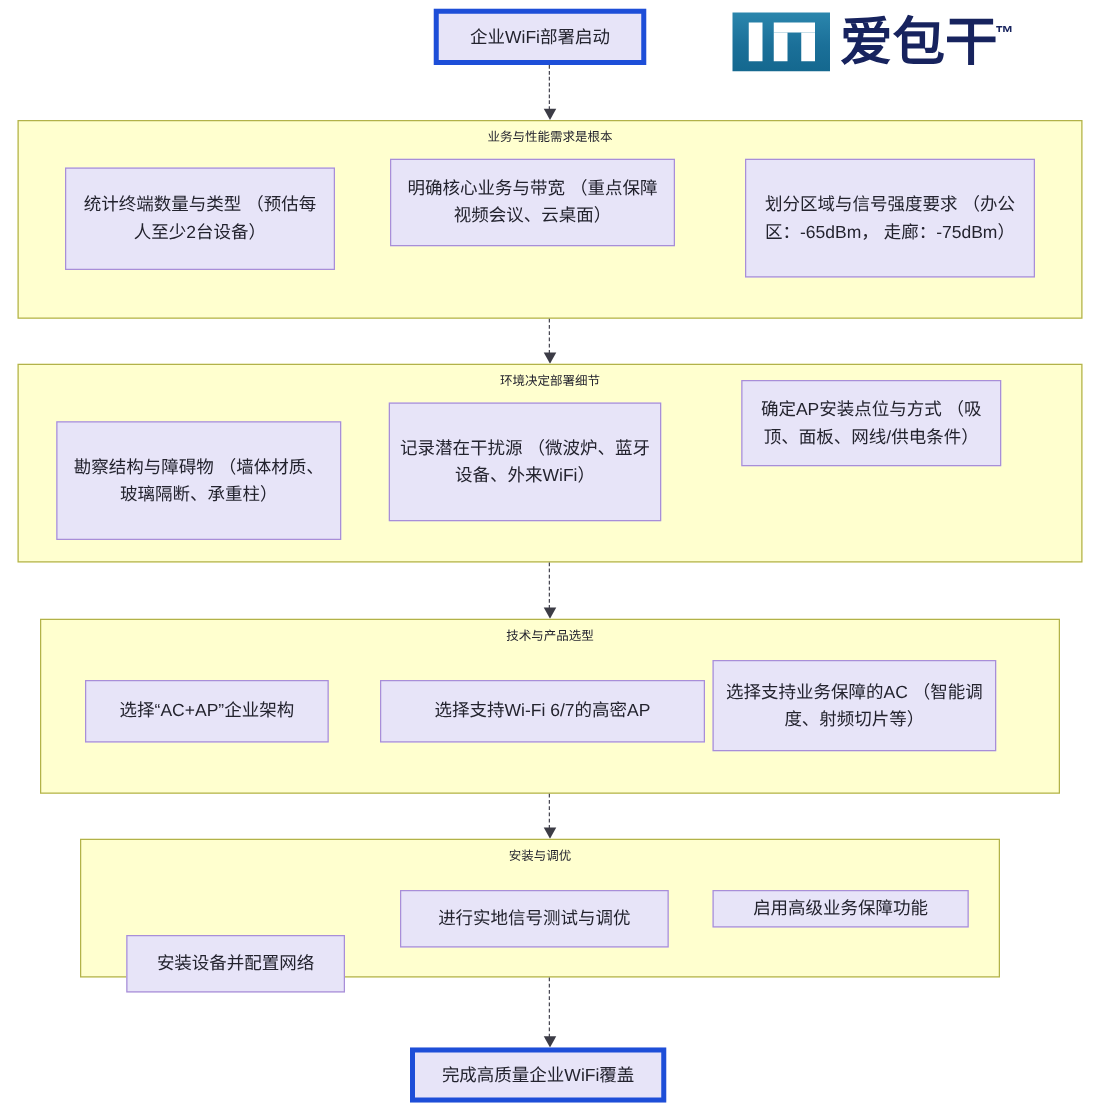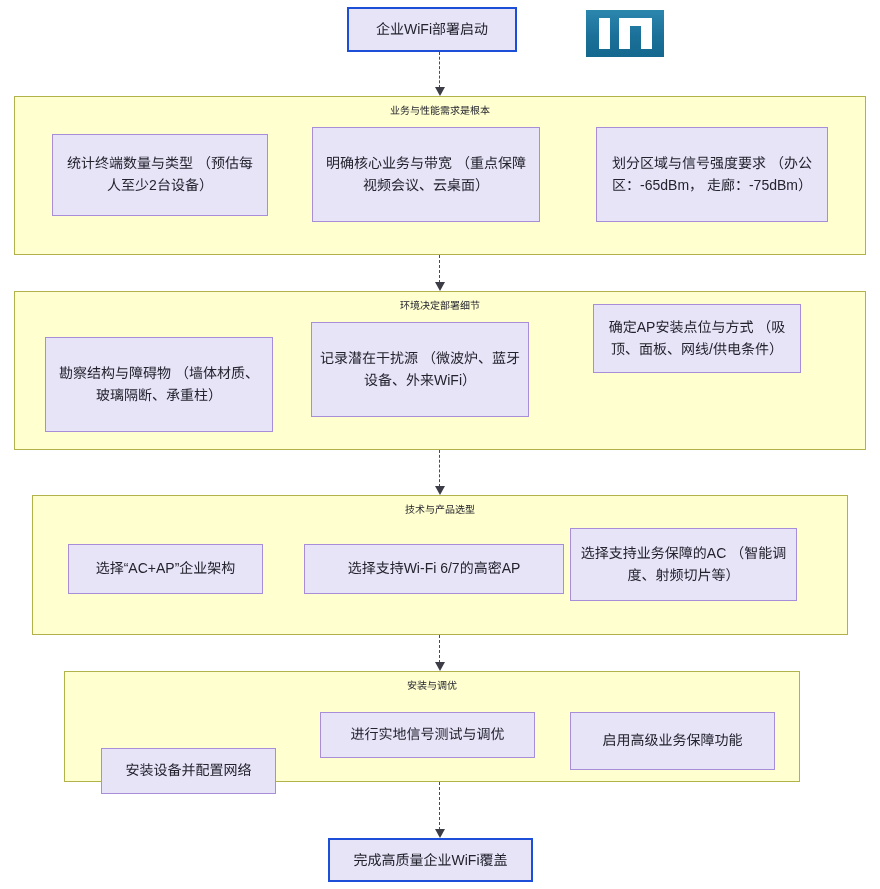--- a/index.html
+++ b/index.html
@@ -63,21 +63,21 @@
     color: #17235e;
     position: relative;
     top: -16px;
     left: -2px;
   }
 
   
   .node {
     position: absolute;
     background: #e7e4f8;
-    border: 2px solid #1d4ed8;
+    border: 4px solid #1d4ed8;
     box-sizing: border-box;
     display: flex;
     align-items: center;
     justify-content: center;
     text-align: center;
     font-size: 14px;
     color: #23232e;
     line-height: 1.5;
   }
   .node-start { left: 347px; top: 7px;   width: 170px; height: 45px; }
@@ -116,34 +116,34 @@
     justify-content: center;
     text-align: center;
     font-size: 14px;
     line-height: 1.55;
     color: #23232e;
     padding: 2px 8px;
   }
 
   
   .s1a { left: 52px;  top: 134px; width: 216px; height: 82px; }
-  .s1b { left: 312px; top: 127px; width: 228px; height: 95px; }
+  .s1b { left: 312px; top: 127px; width: 228px; height: 70px; }
   .s1c { left: 583px; top: 127px; width: 232px; height: 95px; margin-left: 13px; }
   
   .s2a { left: 45px;  top: 322px; width: 228px; height: 95px; margin-top: 15px; }
   .s2b { left: 311px; top: 322px; width: 218px; height: 95px; }
   .s2c { left: 593px; top: 304px; width: 208px; height: 69px; }
   
   .s3a { left: 68px;  top: 544px; width: 195px; height: 50px; }
   .s3b { left: 304px; top: 544px; width: 260px; height: 50px; }
   .s3c { left: 570px; top: 528px; width: 227px; height: 73px; }
   
   .s4a { left: 101px; top: 712px; width: 175px; height: 46px; margin-top: 36px; }
   .s4b { left: 320px; top: 712px; width: 215px; height: 46px; }
-  .s4c { left: 570px; top: 712px; width: 205px; height: 58px; }
+  .s4c { left: 570px; top: 712px; width: 205px; height: 30px; }
 
   
   .connector {
     position: absolute;
     left: 433px;
     width: 14px;
     pointer-events: none;
   }
   .connector .stem {
     position: absolute;
@@ -172,20 +172,23 @@
 </head>
 <body>
 
 <div class="logo">
   <div class="logo-it">
     <span class="bar i-stem"></span>
     <span class="bar t-top"></span>
     <span class="bar notch"></span>
     <span class="bar notch2"></span>
   </div>
+  <div>
+    <span class="logo-cn">爱包干</span><span class="logo-tm">™</span>
+  </div>
 </div>
 
 <div class="node node-start">
   <span>企业WiFi部署启动</span>
 </div>
 
 <div class="connector c1">
   <span class="stem"></span>
   <span class="head"></span>
 </div>

